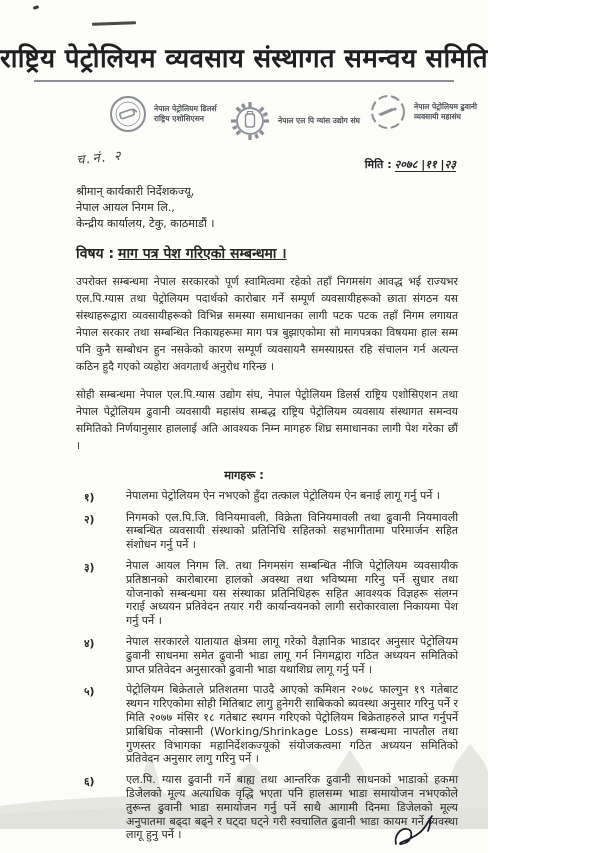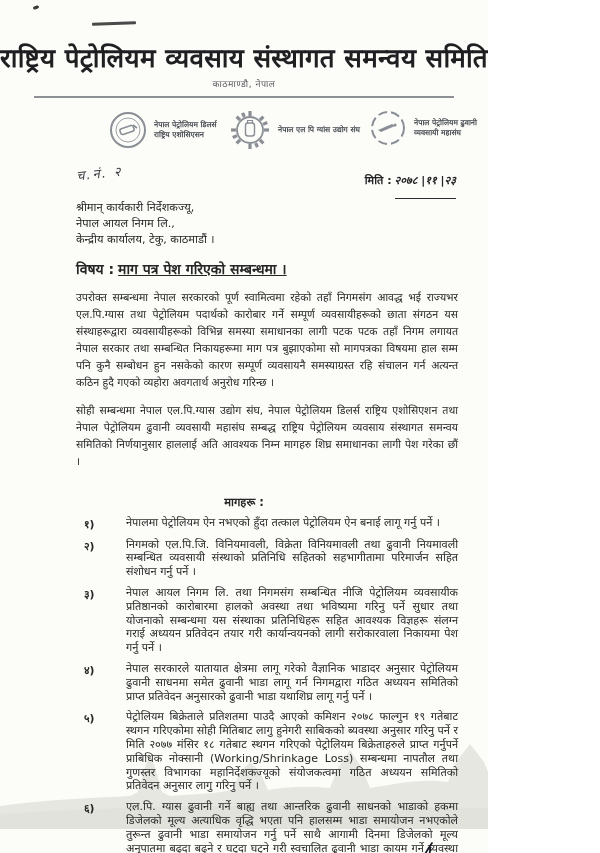--- a/index.html
+++ b/index.html
@@ -15,36 +15,36 @@
   
   .scan-dot{position:absolute;left:33px;top:6px;width:6px;height:3px;background:#3a3a3a;border-radius:2px;transform:rotate(-20deg);}
   .scan-dash{position:absolute;left:92px;top:22px;width:44px;height:3px;background:#4a4a4a;border-radius:1px;transform:rotate(-2deg);}
   
   .lh-title{margin-top:44px;text-align:center;font-size:26px;font-weight:bold;color:#1f1f22;letter-spacing:.3px;line-height:1.15;}
   .lh-sub{text-align:center;font-size:9px;color:#55585c;margin-top:3px;letter-spacing:.5px;}
   .lh-rule{height:0;border-top:2px solid #8d9094;margin:6px 34px 0 34px;}
   .logos{position:relative;height:58px;margin-top:4px;padding-left:13px;}
   .logo-group{position:absolute;display:flex;align-items:center;gap:6px;}
   .logo-g1{left:108px;top:8px;}
-  .logo-g2{left:228px;top:6px;}
+  .logo-g2{left:228px;top:13px;}
   .logo-g3{left:368px;top:6px;}
   .logo-label{font-size:7.5px;font-weight:bold;color:#4a4f55;line-height:1.3;white-space:nowrap;}
   
   .meta-row{position:relative;height:34px;margin-top:2px;}
   .ref-hand{position:absolute;left:76px;top:2px;font-size:13px;color:#3c3c44;transform:rotate(-6deg);font-style:italic;letter-spacing:2px;}
   .date-wrap{position:absolute;right:32px;top:10px;font-size:11px;font-weight:bold;color:#232326;}
-  .date-val{border-bottom:1.5px solid #2c2c30;padding-bottom:11px;margin-left:3px;font-style:italic;}
+  .date-val{border-bottom:1.5px solid #2c2c30;padding-bottom:0;margin-left:3px;font-style:italic;}
   
   .addr{margin:4px 32px 0 76px;font-size:11.2px;font-weight:500;line-height:1.45;}
   
   .subject{margin:10px 32px 0 76px;font-size:14px;font-weight:bold;}
   .subject-text{text-decoration:underline;margin-left:4px;}
   
   .para{margin:11px 30px 0 76px;font-size:10.7px;line-height:17px;text-align:justify;font-weight:500;}
-  .list-heading{margin-top:24px;text-align:center;font-size:11.4px;font-weight:bold;}
+  .list-heading{margin-top:13px;text-align:center;font-size:11.4px;font-weight:bold;}
   
   .demands{margin:6px 30px 0 84px;}
   .demand{display:flex;margin-top:7px;position:relative;}
   .demand-num{flex:0 0 42px;font-size:10.8px;font-weight:bold;}
   .demand-text{flex:1;font-size:11px;line-height:13.8px;text-align:justify;font-weight:500;}
   
   .sig{position:absolute;left:308px;bottom:-14px;width:46px;height:42px;z-index:3;}
   
   .watermark{position:absolute;left:0;bottom:24px;width:600px;height:95px;z-index:1;}
   .icon-svg{display:block;}
@@ -63,21 +63,20 @@
       C290,52 310,52 330,54 L338,34 350,16 362,34 370,54
       C395,50 420,44 448,48 L456,28 470,10 484,28 492,48
       C515,50 535,54 558,52 L564,40 572,30 580,40 586,52 600,54 L600,95 0,95 Z"></path>
     <path fill="#dedfd9" opacity="0.55" d="M0,80 C120,72 260,70 380,72 C470,74 540,76 600,72 L600,95 0,95 Z"></path>
   </svg>
 
   <div class="content">
 
     <div>
       <div class="lh-title">राष्ट्रिय पेट्रोलियम व्यवसाय संस्थागत समन्वय समिति</div>
-      <div class="lh-sub">काठमाण्डौ, नेपाल</div>
       <div class="lh-rule"></div>
 
       <div class="logos">
 
         <div class="logo-group logo-g1">
           <svg class="icon-svg" width="40" height="40" viewBox="0 0 40 40">
             <circle cx="20" cy="20" r="17" fill="none" stroke="#8a8f95" stroke-width="2"></circle>
             <circle cx="20" cy="20" r="12" fill="none" stroke="#9aa0a6" stroke-width="1"></circle>
             <rect x="12" y="17" width="14" height="6" rx="2" transform="rotate(-18 19 20)" fill="none" stroke="#8a8f95" stroke-width="1.6"></rect>
             <path d="M25,15 l4,3" stroke="#8a8f95" stroke-width="1.6" fill="none"></path>

